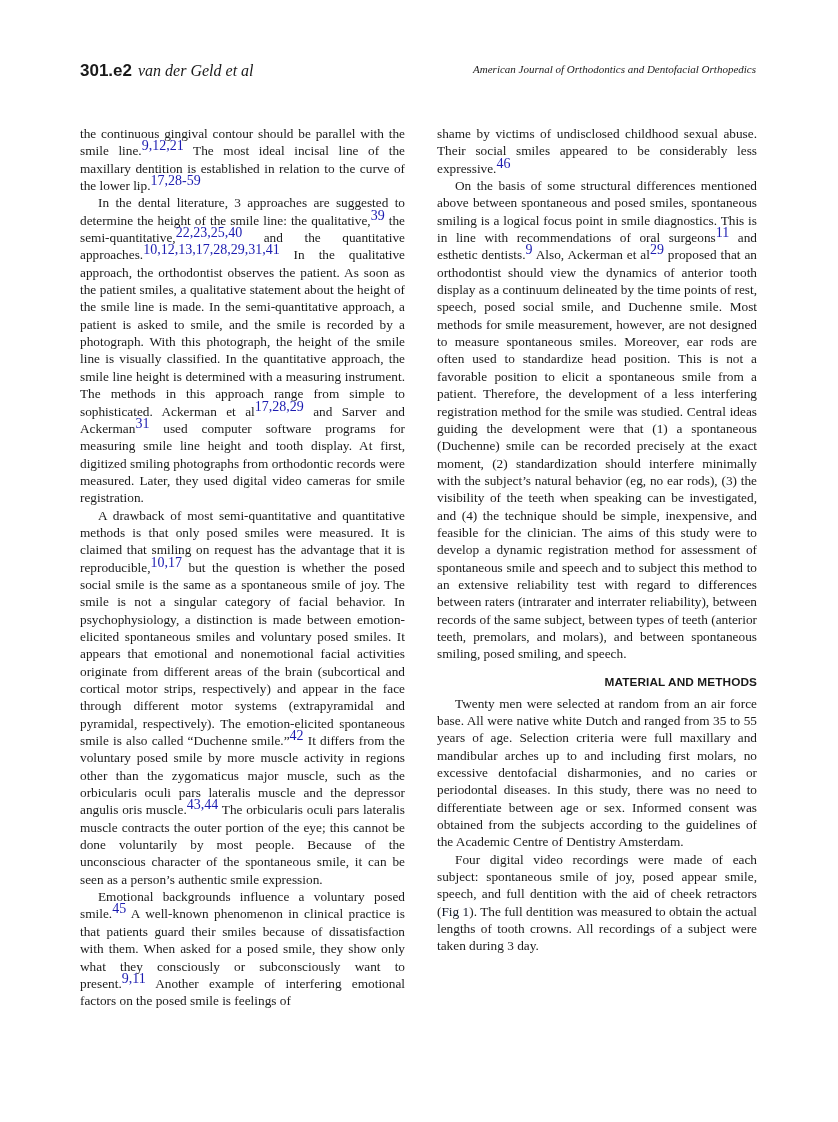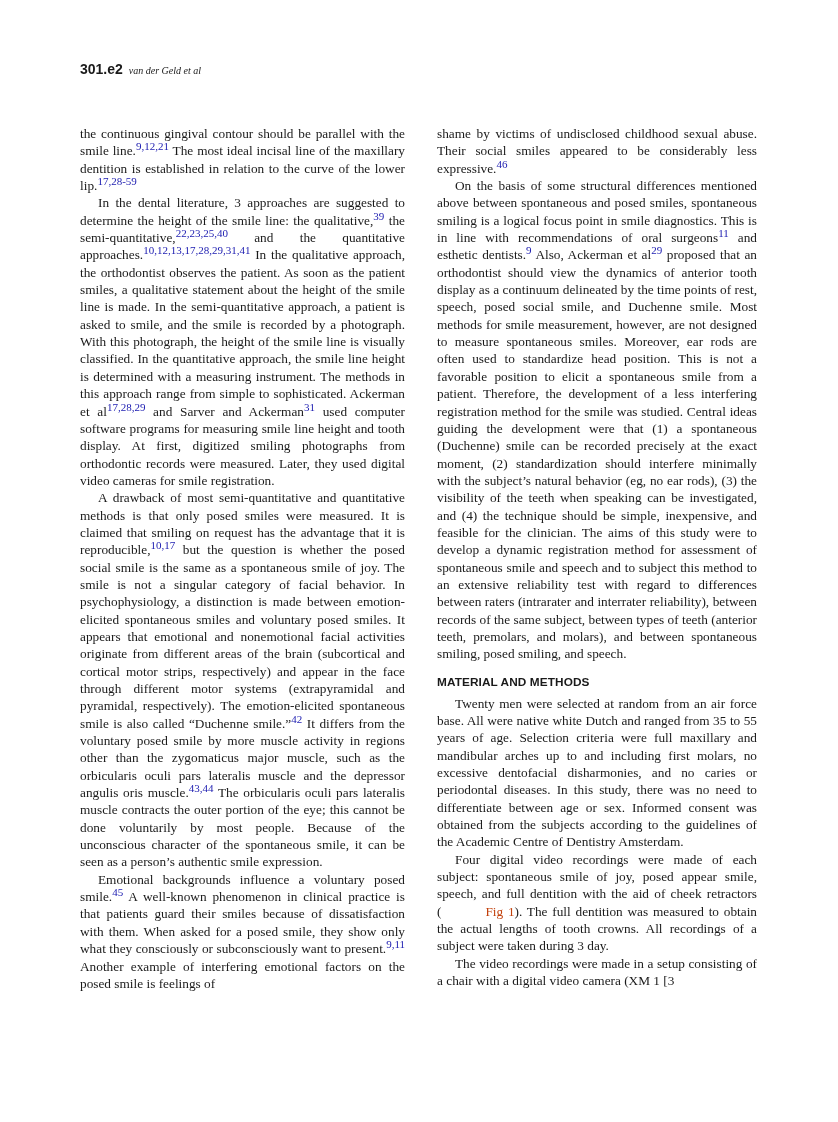--- a/index.html
+++ b/index.html
@@ -1,39 +1,40 @@
 <!DOCTYPE html>
 <html><head>
 <meta charset="utf-8">
 <style>
   html, body { margin: 0; padding: 0; background: #ffffff; }
   body { width: 838px; height: 1122px; position: relative; overflow: hidden; }
   .page { position: absolute; left: 0; top: 0; width: 838px; height: 1122px; }
   .header-left { position: absolute; left: 80px; top: 61px; font-size: 12.5px; color: #1a1a1a; }
-  .page-num { font-family: "Liberation Sans", sans-serif; font-weight: bold; font-size: 14px; text-align: center; }
-  .authors { font-family: "Liberation Serif", serif; font-style: italic; font-size: 10px; margin-left: 6px; }
+  .page-num { font-family: "Liberation Sans", sans-serif; font-weight: bold; font-size: 17px; text-align: center; }
+  .authors { font-family: "Liberation Serif", serif; font-style: italic; font-size: 16px; margin-left: 6px; }
   .header-right { position: absolute; right: 82px; top: 62px; text-align: right; font-family: "Liberation Serif", serif; font-style: italic; font-size: 11px; line-height: 14px; color: #1a1a1a; }
   .col { position: absolute; top: 125px; font-family: "Liberation Serif", serif; font-size: 13.3px; line-height: 17.35px; color: #1a1a1a; text-align: justify; hyphens: manual; }
   .col-left { left: 80px; width: 325px; }
   .col-right { left: 437px; width: 320px; }
   .col p { margin: 0; }
   .col p.indent { text-indent: 18px; }
-  sup, .ref { color: #1b1bb0; font-size: 11px; line-height: 0; vertical-align: 5px; }
-  .link { color: #c2410c; margin-left: 44px; }
-  h2.section { font-family: "Liberation Sans", sans-serif; font-weight: bold; font-size: 11.8px; margin: 12px 0 6px 0; letter-spacing: 0.1px; color: #1a1a1a; text-align: left; line-height: 14px; }
+  sup, .ref { color: #1b1bb0; font-size: 14px; line-height: 0; vertical-align: 5px; }
+  .link { color: #0f172a; }
+  h2.section { font-family: "Liberation Sans", sans-serif; font-weight: bold; font-size: 11.8px; margin: 12px 0 6px 0; letter-spacing: 0.1px; color: #1a1a1a; text-align: right; line-height: 14px; }
 </style>
 </head>
 <body>
 
 <div class="page">
 
   <div class="header-left">
     <span class="page-num">301.e2</span><span class="authors">van der Geld et al</span>
   </div>
   <div class="header-right">
+    <div>American Journal of Orthodontics and Dentofacial Orthopedics</div>
   </div>
 
   <div class="col col-left">
     <p><span>the continuous gingival contour should be parallel with the smile line.</span><sup>9,12,21</sup><span> The most ideal incisal line of the maxillary dentition is established in relation to the curve of the lower lip.</span><sup>17,28-59</sup></p>
 
     <p class="indent"><span>In the dental literature, 3 approaches are suggested to determine the height of the smile line: the qualitative,</span><sup>39</sup><span> the semi-quantitative,</span><sup>22,23,25,40</sup><span> and the quantitative approaches.</span><sup>10,12,13,17,28,29,31,41</sup><span> In the qualitative approach, the orthodontist observes the patient. As soon as the patient smiles, a qualitative statement about the height of the smile line is made. In the semi-quantitative approach, a patient is asked to smile, and the smile is recorded by a photograph. With this photograph, the height of the smile line is visually classified. In the quantitative approach, the smile line height is determined with a measuring instrument. The methods in this approach range from simple to sophisticated. Ackerman et al</span><sup>17,28,29</sup><span> and Sarver and Ackerman</span><sup>31</sup><span> used computer software programs for measuring smile line height and tooth display. At first, digitized smiling photographs from orthodontic records were measured. Later, they used digital video cameras for smile registration.</span></p>
 
     <p class="indent"><span>A drawback of most semi-quantitative and quantitative methods is that only posed smiles were measured. It is claimed that smiling on request has the advantage that it is reproducible,</span><sup>10,17</sup><span> but the question is whether the posed social smile is the same as a spontaneous smile of joy. The smile is not a singular category of facial behavior. In psychophysiology, a distinction is made between emotion-elicited spontaneous smiles and voluntary posed smiles. It appears that emotional and nonemotional facial activities originate from different areas of the brain (subcortical and cortical motor strips, respectively) and appear in the face through different motor systems (extrapyramidal and pyramidal, respectively). The emotion-elicited spontaneous smile is also called “Duchenne smile.”</span><sup>42</sup><span> It differs from the voluntary posed smile by more muscle activity in regions other than the zygomaticus major muscle, such as the orbicularis oculi pars lateralis muscle and the depressor angulis oris muscle.</span><sup>43,44</sup><span> The orbicularis oculi pars lateralis muscle contracts the outer portion of the eye; this cannot be done voluntarily by most people. Because of the unconscious character of the spontaneous smile, it can be seen as a person’s authentic smile expression.</span></p>
 
     <p class="indent"><span>Emotional backgrounds influence a voluntary posed smile.</span><sup>45</sup><span> A well-known phenomenon in clinical practice is that patients guard their smiles because of dissatisfaction with them. When asked for a posed smile, they show only what they consciously or subconsciously want to present.</span><sup>9,11</sup><span> Another example of interfering emotional factors on the posed smile is feelings of</span></p>
@@ -43,16 +44,15 @@
     <p><span>shame by victims of undisclosed childhood sexual abuse. Their social smiles appeared to be considerably less expressive.</span><sup>46</sup></p>
 
     <p class="indent"><span>On the basis of some structural differences mentioned above between spontaneous and posed smiles, spontaneous smiling is a logical focus point in smile diagnostics. This is in line with recommendations of oral surgeons</span><sup>11</sup><span> and esthetic dentists.</span><sup>9</sup><span> Also, Ackerman et al</span><sup>29</sup><span> proposed that an orthodontist should view the dynamics of anterior tooth display as a continuum delineated by the time points of rest, speech, posed social smile, and Duchenne smile. Most methods for smile measurement, however, are not designed to measure spontaneous smiles. Moreover, ear rods are often used to standardize head position. This is not a favorable position to elicit a spontaneous smile from a patient. Therefore, the development of a less interfering registration method for the smile was studied. Central ideas guiding the development were that (1) a spontaneous (Duchenne) smile can be recorded precisely at the exact moment, (2) standardization should interfere minimally with the subject’s natural behavior (eg, no ear rods), (3) the visibility of the teeth when speaking can be investigated, and (4) the technique should be simple, inexpensive, and feasible for the clinician. The aims of this study were to develop a dynamic registration method for assessment of spontaneous smile and speech and to subject this method to an extensive reliability test with regard to differences between raters (intrarater and interrater reliability), between records of the same subject, between types of teeth (anterior teeth, premolars, and molars), and between spontaneous smiling, posed smiling, and speech.</span></p>
 
     <h2 class="section">MATERIAL AND METHODS</h2>
 
     <p class="indent"><span>Twenty men were selected at random from an air force base. All were native white Dutch and ranged from 35 to 55 years of age. Selection criteria were full maxillary and mandibular arches up to and including first molars, no excessive dentofacial disharmonies, and no caries or periodontal diseases. In this study, there was no need to differentiate between age or sex. Informed consent was obtained from the subjects according to the guidelines of the Academic Centre of Dentistry Amsterdam.</span></p>
 
     <p class="indent"><span>Four digital video recordings were made of each subject: spontaneous smile of joy, posed appear smile, speech, and full dentition with the aid of cheek retractors (</span><span class="link">Fig 1</span><span>). The full dentition was measured to obtain the actual lengths of tooth crowns. All recordings of a subject were taken during 3 day.</span></p>
 
-    <p class="indent"><span>The video recordings were made in a setup consisting of a chair with a digital video camera (XM 1 [3</span></p>
   </div>
 
 </div>
 
 </body></html>

